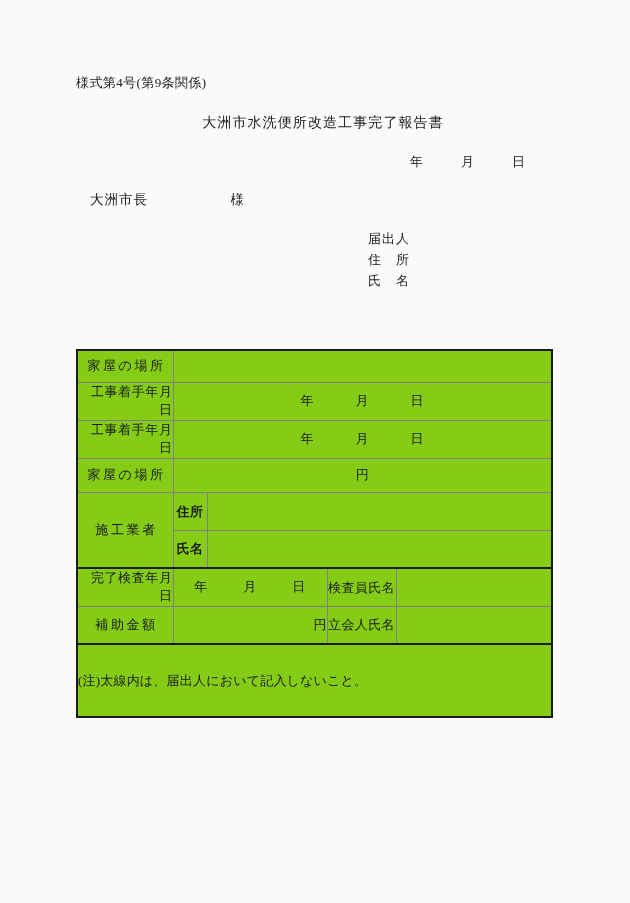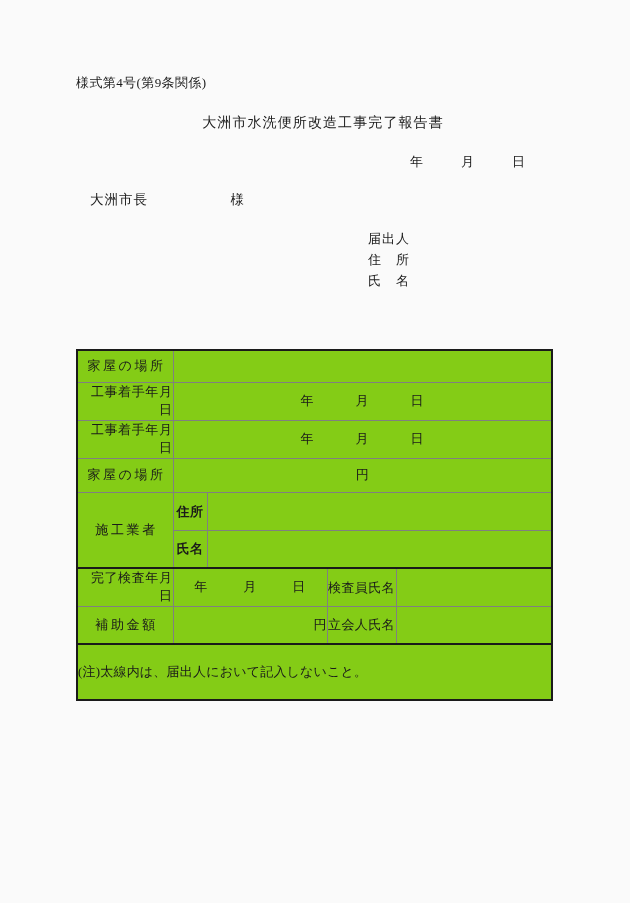--- a/index.html
+++ b/index.html
@@ -124,21 +124,21 @@
     letter-spacing: 0.6px;
     padding: 3px 1px;
     line-height: 18px;
   }
 
   .r-place { height: 32px; }
   .r-date  { height: 38px; }
   .r-amt   { height: 34px; }
   .r-sub   { height: 38px; }
   .r-chk   { height: 38px; }
-  .r-note  { height: 56px; }
+  .r-note  { height: 73px; }
 
   .dateflds {
     text-align: center;
     letter-spacing: 0.5px;
     white-space: nowrap;
     padding-right: 74px;
   }
   .dateflds .g { display: inline-block; width: 34px; }
 
   .dateflds-sm {

